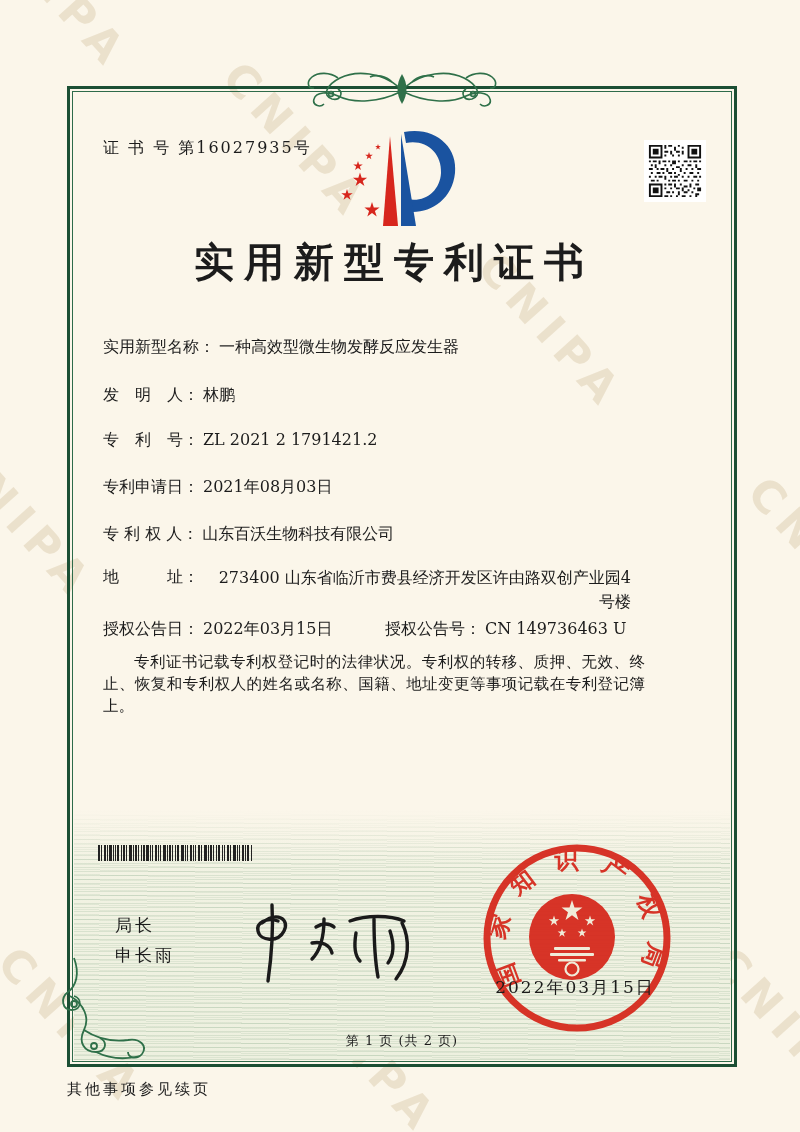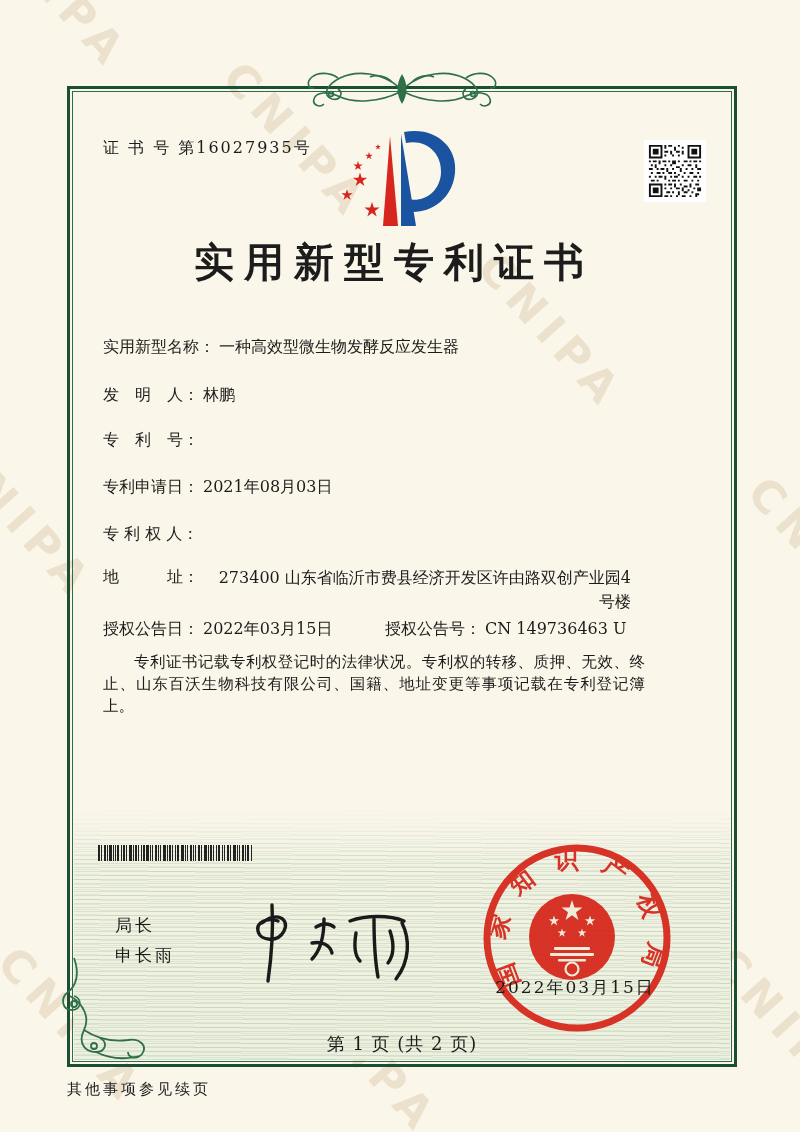--- a/index.html
+++ b/index.html
@@ -38,21 +38,21 @@
     font-size:40px;font-weight:bold;letter-spacing:10px;
   }
   .row{left:103px;display:flex;font-size:16px;line-height:22px;text-align:right;}
   .row .lbl{white-space:pre;}
   .row .val{margin-left:4px;}
   .row-addr .val{width:428px;word-break:break-all;line-height:24px;}
   .grant-pair2{position:absolute;left:282px;top:0;display:flex;white-space:nowrap;}
   .bodytext{left:103px;top:652px;width:542px;font-size:15.5px;line-height:21.8px;text-align:justify;}
   .bodytext p{margin:0;text-indent:2em;}
   .sig-label{left:115px;font-size:17px;font-family:Liberation Sans, sans-serif;letter-spacing:3px;}
-  .page-info{left:67px;top:1032px;width:670px;text-align:center;font-size:18px;letter-spacing:1px;}
+  .page-info{left:67px;top:1032px;width:670px;text-align:center;font-size:13px;letter-spacing:1px;}
   .foot-note{left:67px;top:1080px;width:670px;text-align:left;font-size:15px;letter-spacing:3px;}
   .qr-box{left:644px;top:140px;width:62px;height:62px;background:#fff;padding:3px;box-sizing:border-box;z-index:3;}
   svg{display:block;}
 </style>
 </head>
 <body>
 
 <span class="wm" style="left:-40px;top:-35px">CNIPA</span>
 <span class="wm" style="left:200px;top:115px">CNIPA</span>
 <span class="wm" style="left:455px;top:305px">CNIPA</span>
@@ -125,43 +125,45 @@
 <div class="abs row" style="top:336px">
   <span class="lbl">实用新型名称：</span>
   <span class="val">一种高效型微生物发酵反应发生器</span>
 </div>
 <div class="abs row" style="top:384px">
   <span class="lbl">发　明　人：</span>
   <span class="val">林鹏</span>
 </div>
 <div class="abs row" style="top:429px">
   <span class="lbl">专　利　号：</span>
+  <span class="val">ZL 2021 2 1791421.2</span>
 </div>
 <div class="abs row" style="top:476px">
   <span class="lbl">专利申请日：</span>
   <span class="val">2021年08月03日</span>
 </div>
 <div class="abs row" style="top:523px">
   <span class="lbl">专 利 权 人：</span>
+  <span class="val">山东百沃生物科技有限公司</span>
 </div>
 <div class="abs row row-addr" style="top:566px">
   <span class="lbl">地　　　址：</span>
   <span class="val">273400 山东省临沂市费县经济开发区许由路双创产业园4号楼</span>
 </div>
 <div class="abs row" style="top:618px;width:560px;position:absolute">
   <span class="lbl">授权公告日：</span>
   <span class="val">2022年03月15日</span>
   <span class="grant-pair2">
     <span class="lbl">授权公告号：</span>
     <span class="val">CN 149736463 U</span>
   </span>
 </div>
 
 <div class="abs bodytext">
-  <p>专利证书记载专利权登记时的法律状况。专利权的转移、质押、无效、终止、山东百沃生物科技有限公司、国籍、地址变更等事项记载在专利登记簿上。</p>
+  <p>专利证书记载专利权登记时的法律状况。专利权的转移、质押、无效、终止、恢复和专利权人的姓名或名称、国籍、地址变更等事项记载在专利登记簿上。</p>
 </div>
 
 <svg class="abs" style="left:98px;top:845px" width="156" height="16" viewBox="0 0 156 16">
   <g fill="#222">
     <rect x="0" width="2" height="16"></rect>
       <rect x="3" width="1" height="16"></rect>
       <rect x="6" width="2" height="16"></rect>
       <rect x="9" width="1" height="16"></rect>
       <rect x="11" width="3" height="16"></rect>
       <rect x="15" width="1" height="16"></rect>

